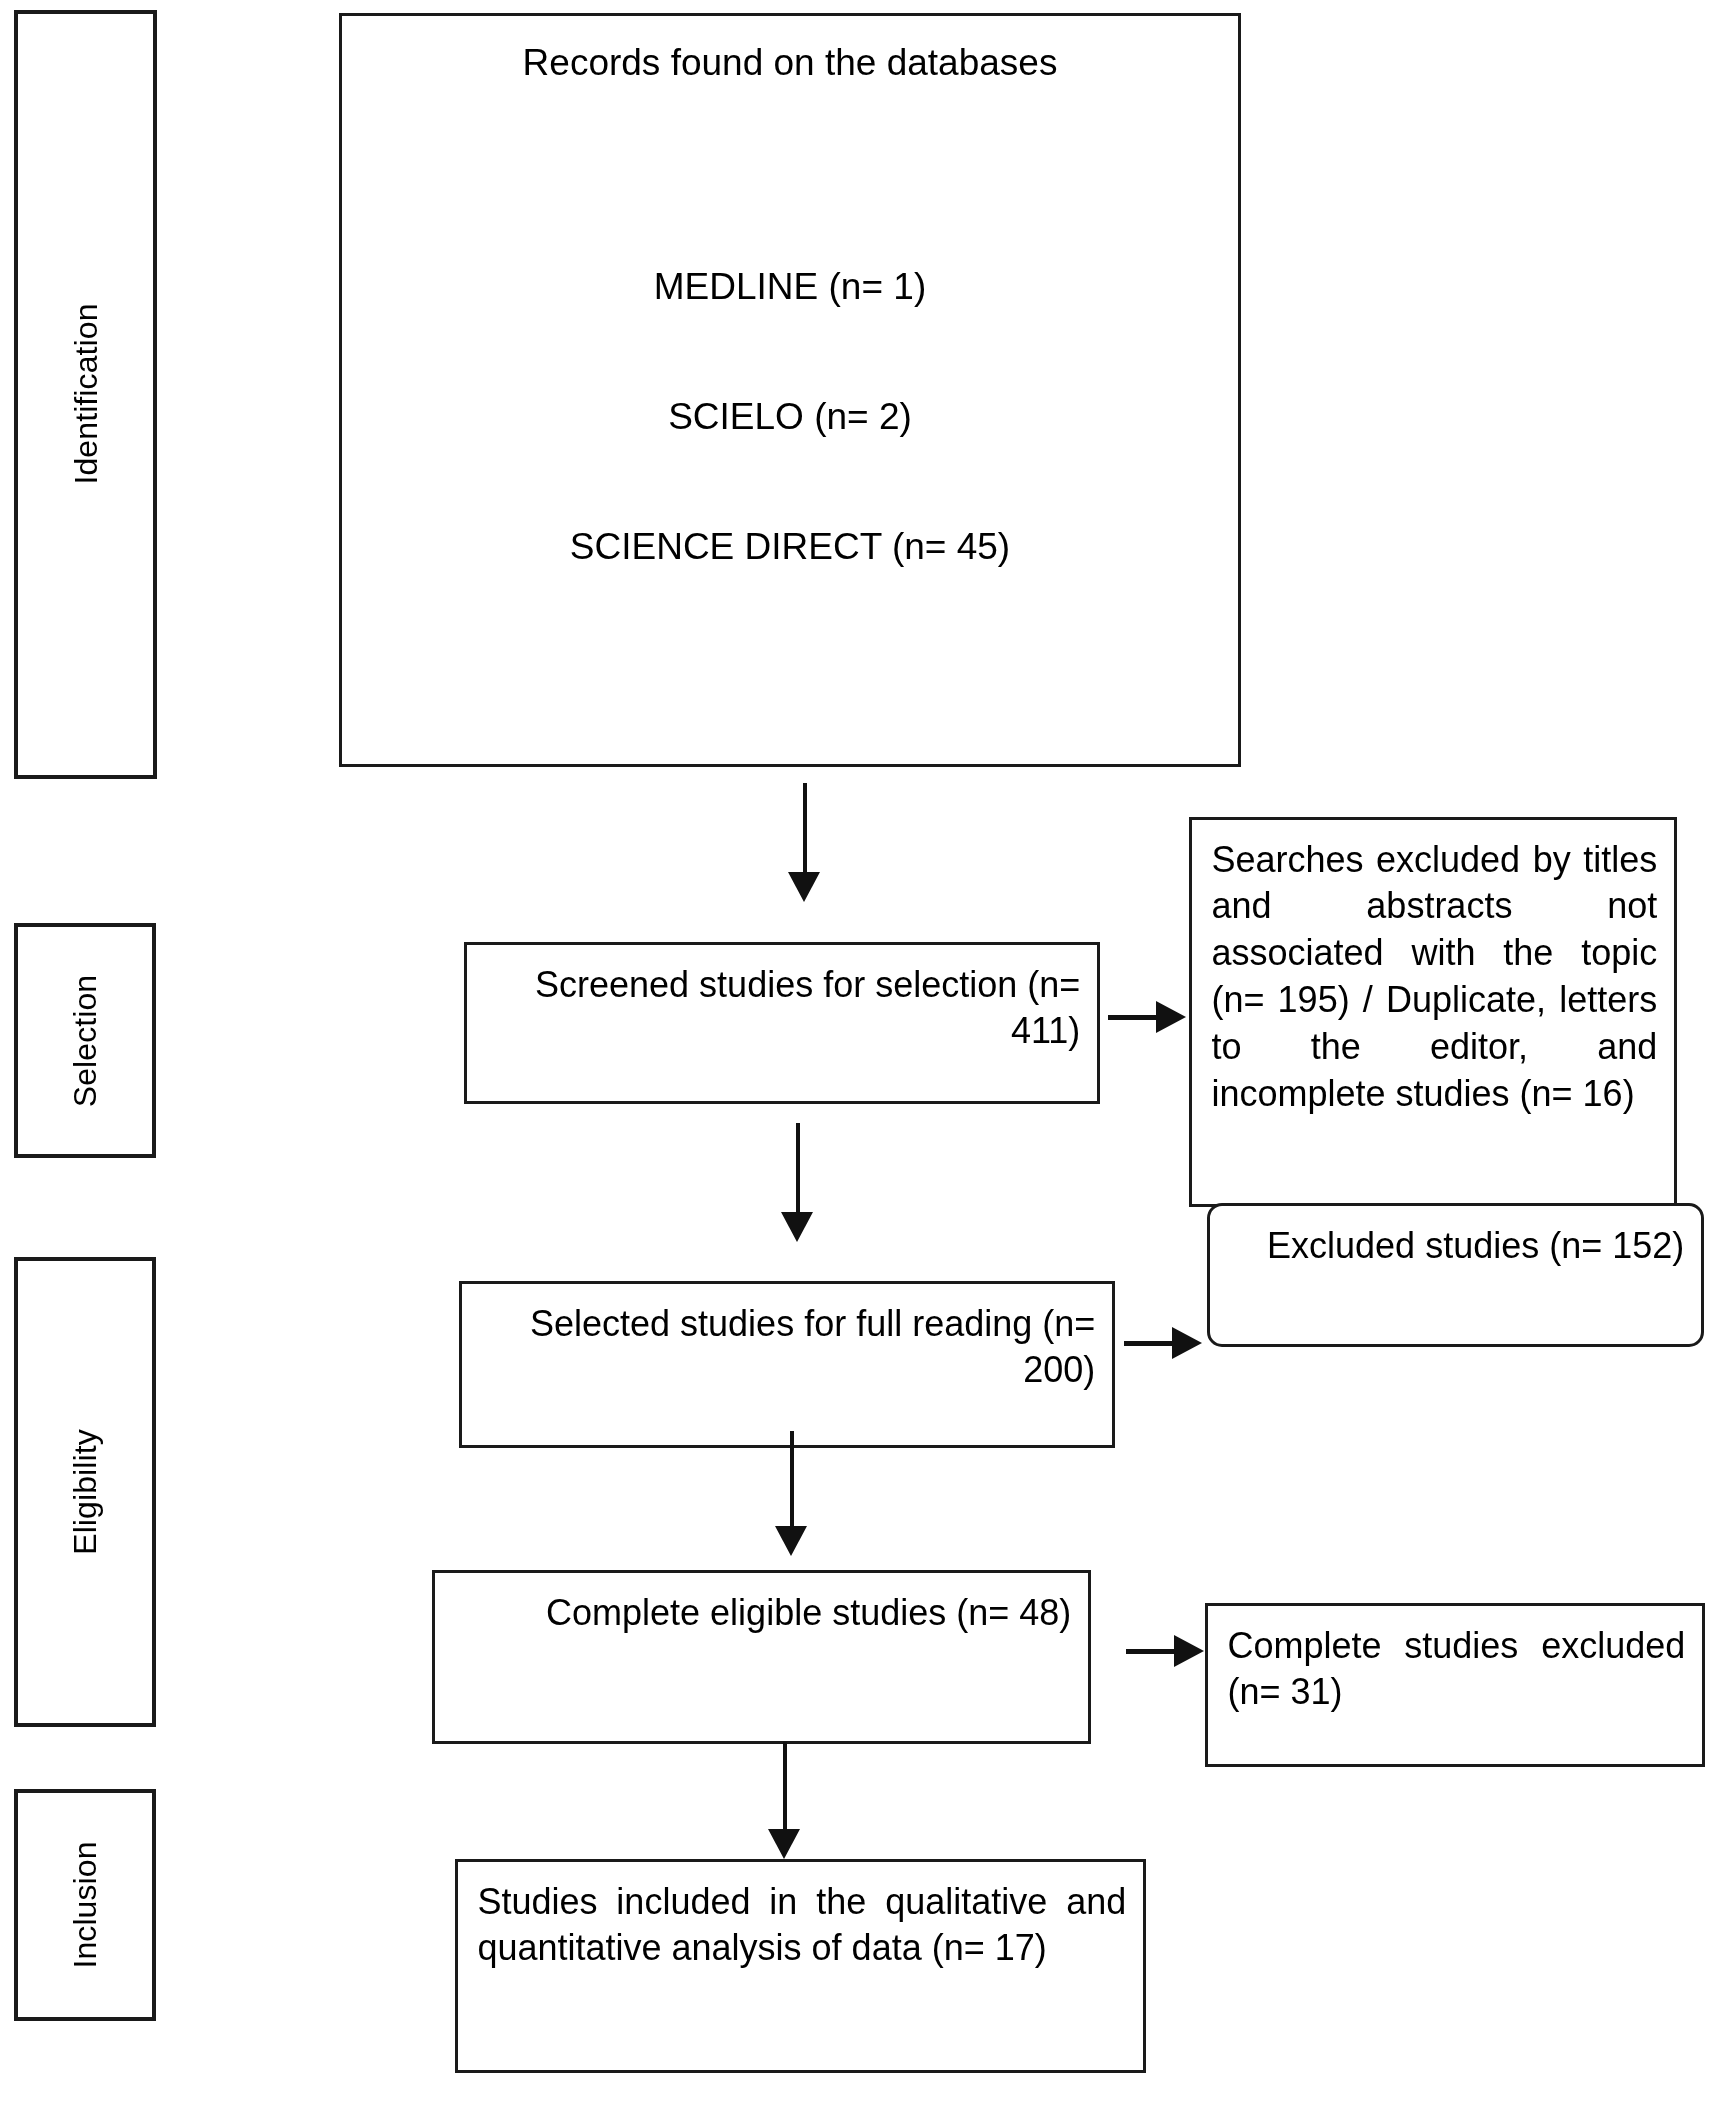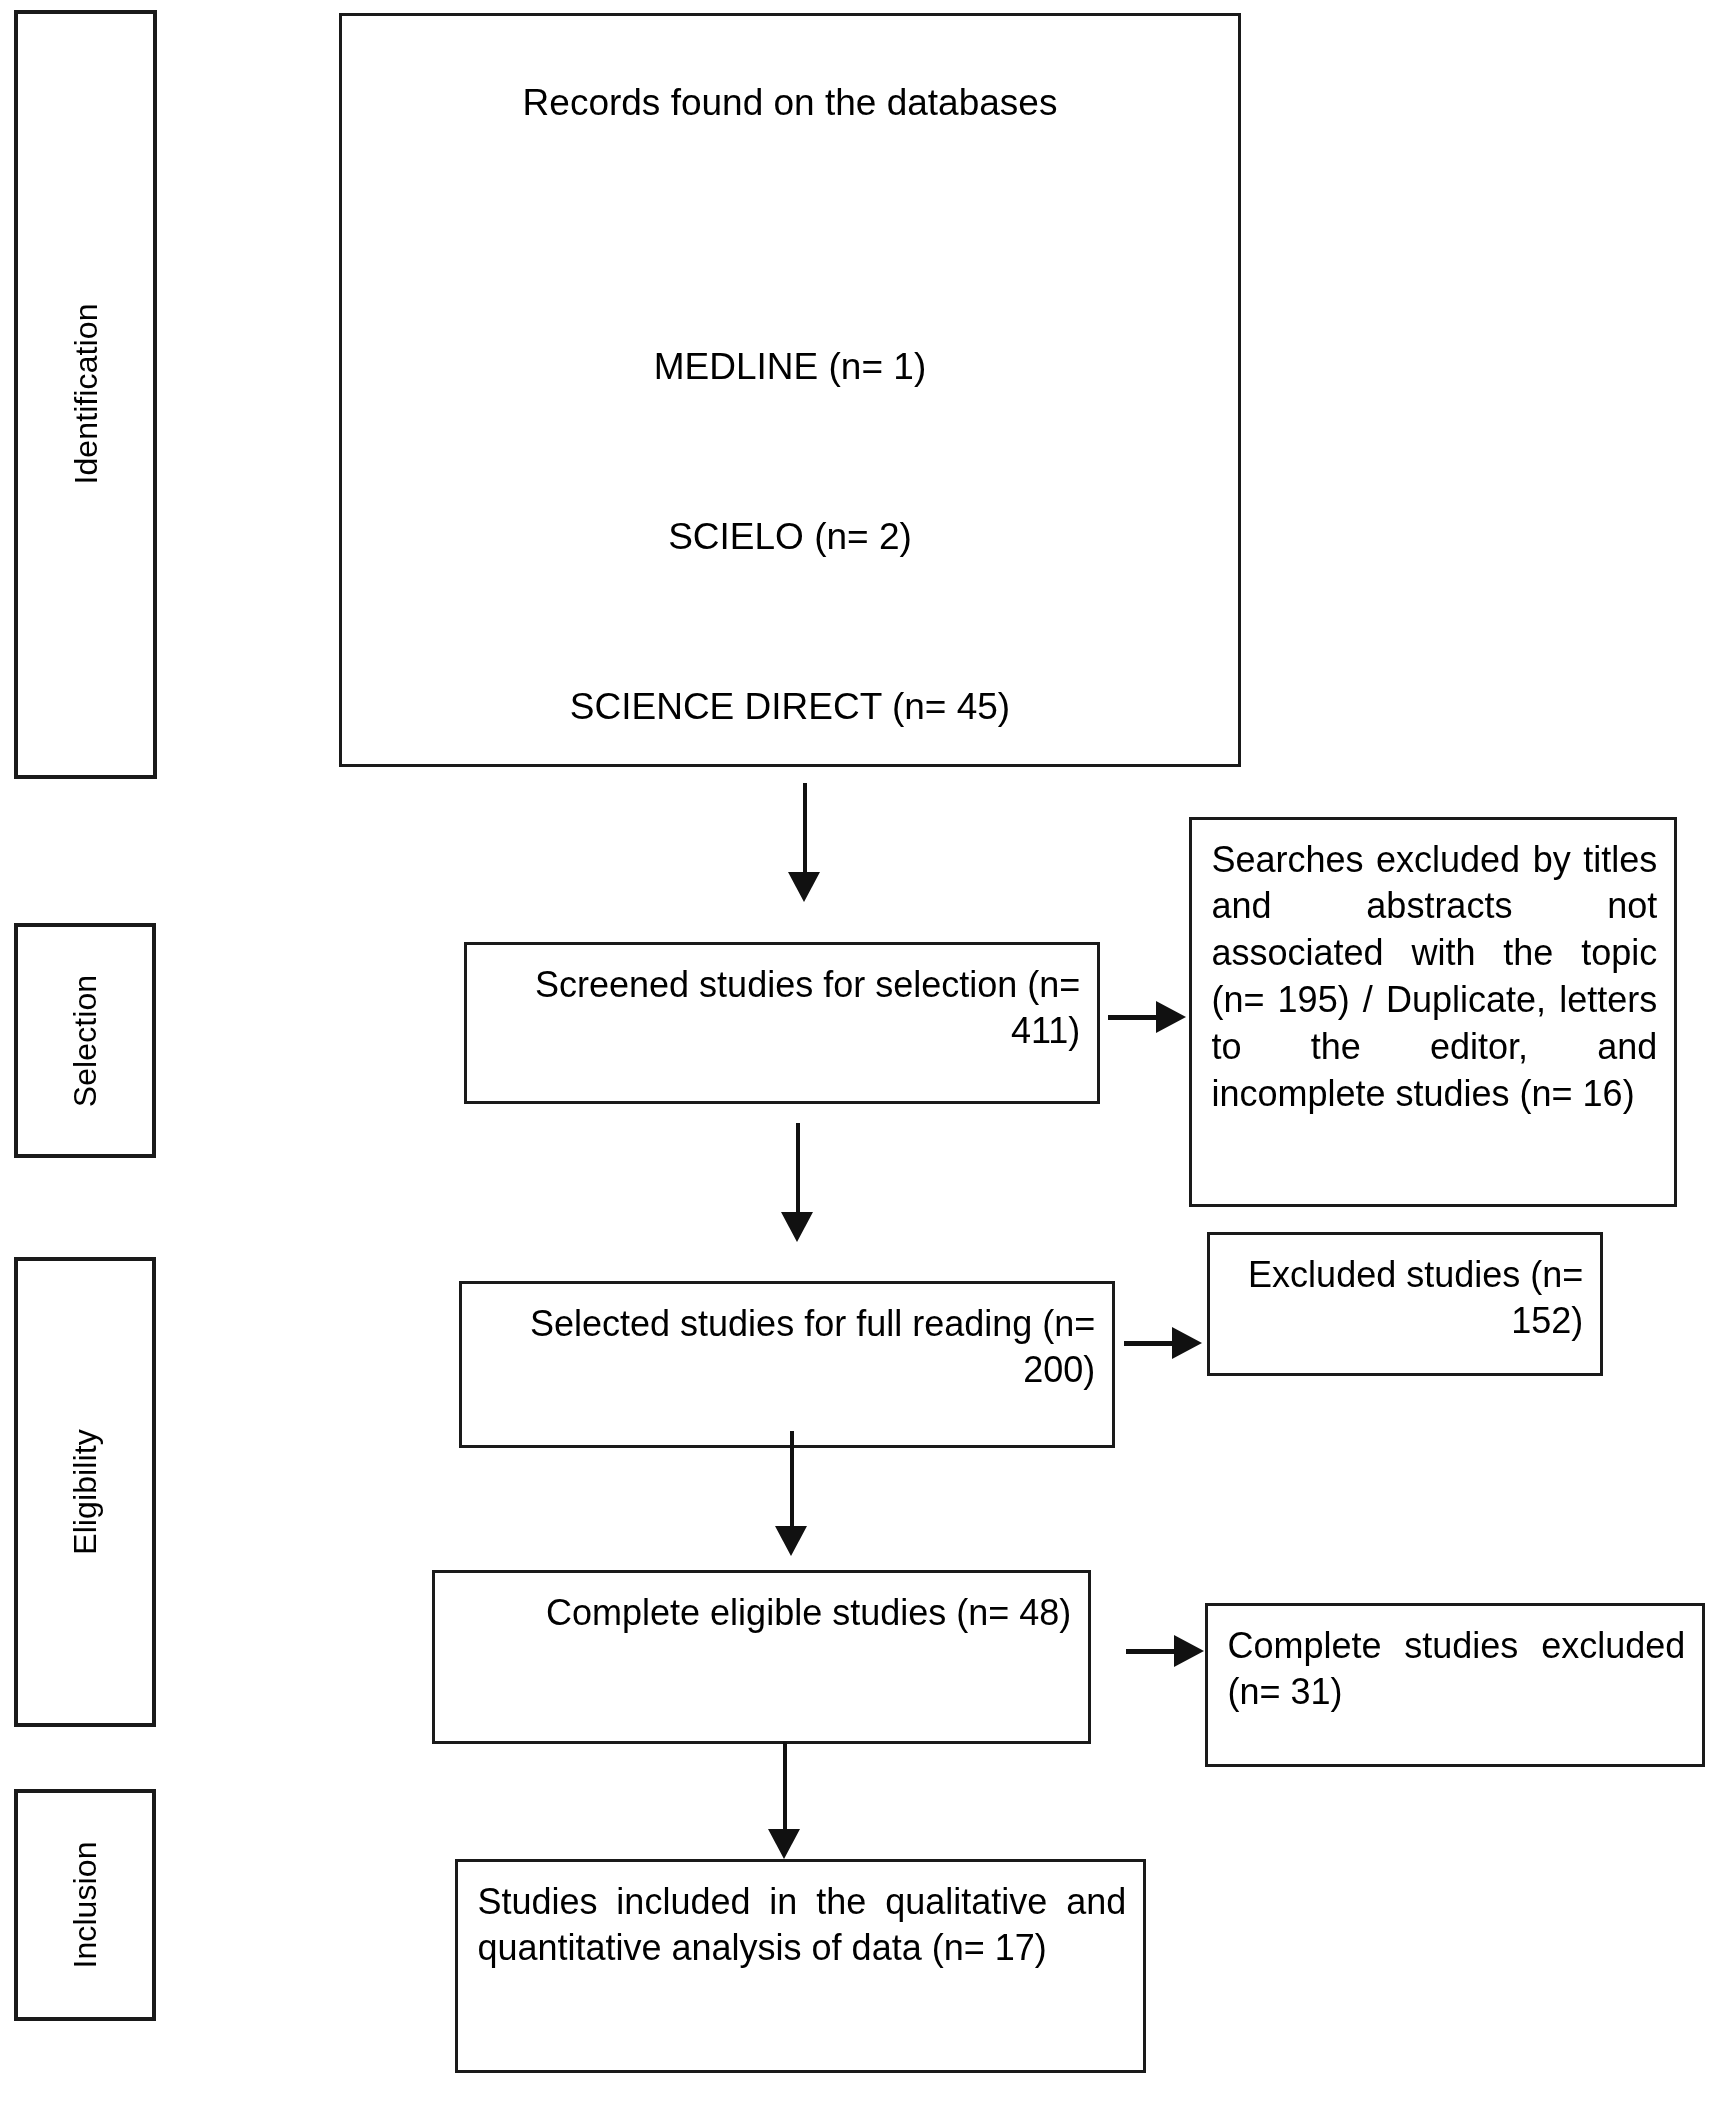--- a/index.html
+++ b/index.html
@@ -57,21 +57,20 @@
   
   #box-records .txt {
     left: 14px;
     right: 14px;
     top: 28px;
     text-align: center;
   }
   #box-records .line {
     font-size: 37px;
     line-height: 1;
-    margin-top: 40px;
   }
   #box-records .gap-1 { height: 94px; }
   #box-records .gap-2 { height: 93px; }
   #box-records .gap-3 { height: 93px; }
   
   .arrow-v {
     position: absolute;
   }
   .arrow-v .shaft {
     position: absolute;
@@ -174,21 +173,21 @@
 
   <div class="box" id="box-selected-full" style="left:459px; top:1253px; width:656px; height:167px;margin-top:28px;">
     <div class="txt">Selected studies for full reading (n= 200)</div>
   </div>
 
   <div class="arrow-h" id="arrow-selected-excluded" style="left:1124px; top:1324px; width:78px; height:39px;">
     <div class="shaft" style="width:54px;"></div>
     <div class="head"></div>
   </div>
 
-  <div class="box" id="box-excluded-studies" style="left:1207px; top:1232px; width:396px; height:144px;">
+  <div class="box" id="box-excluded-studies" style="left:1207px; top:1203px; width:497px; height:144px;border-radius:15px;">
     <div class="txt">Excluded studies (n= 152)</div>
   </div>
 
   <div class="arrow-v" id="arrow-selected-complete" style="left:770px; top:1431px; width:44px; height:125px;">
     <div class="shaft" style="height:96px;"></div>
     <div class="head"></div>
   </div>
 
   <div class="box" id="box-complete-eligible" style="left:432px; top:1570px; width:659px; height:174px;">
     <div class="txt">Complete eligible studies (n= 48)</div>

